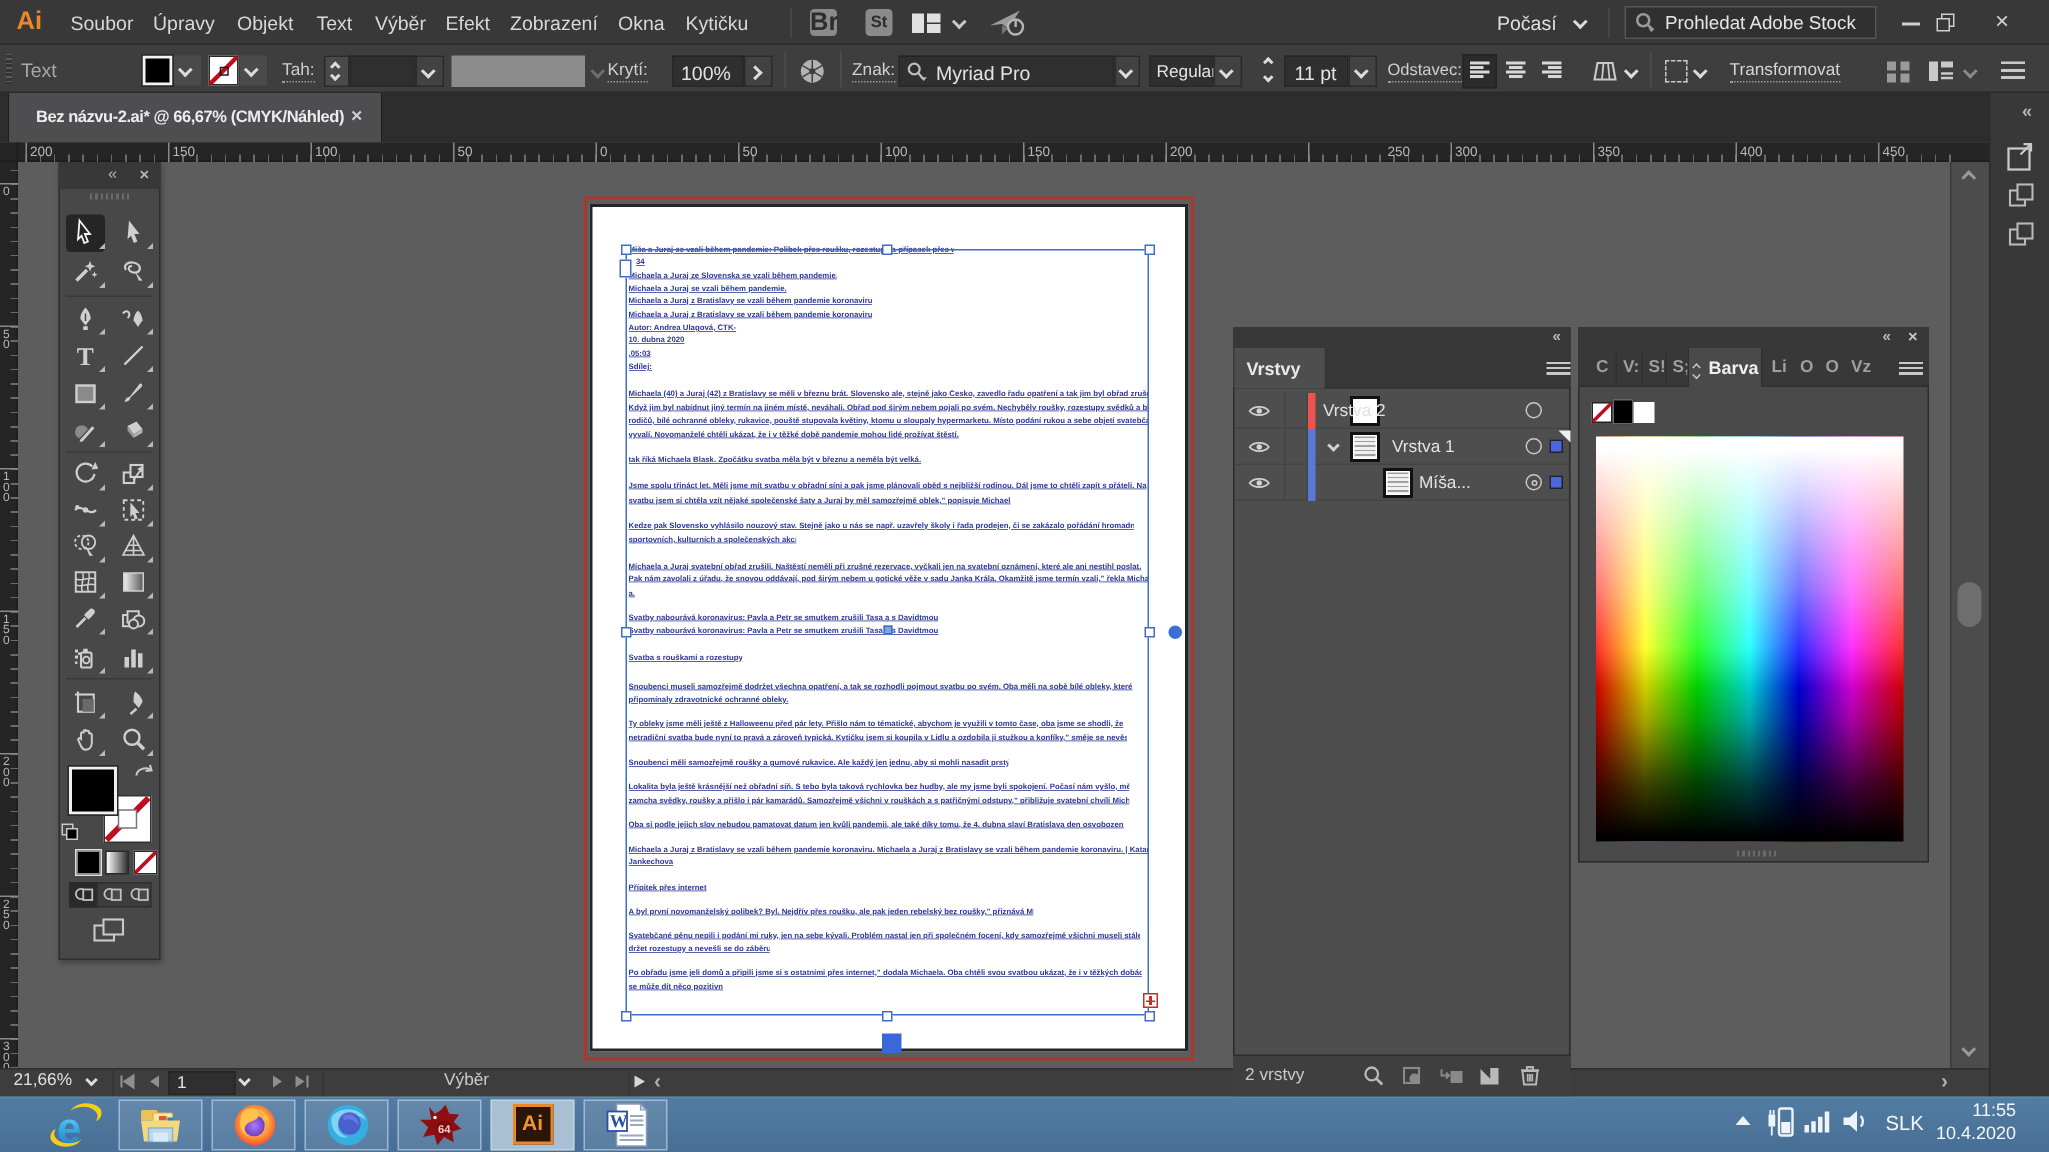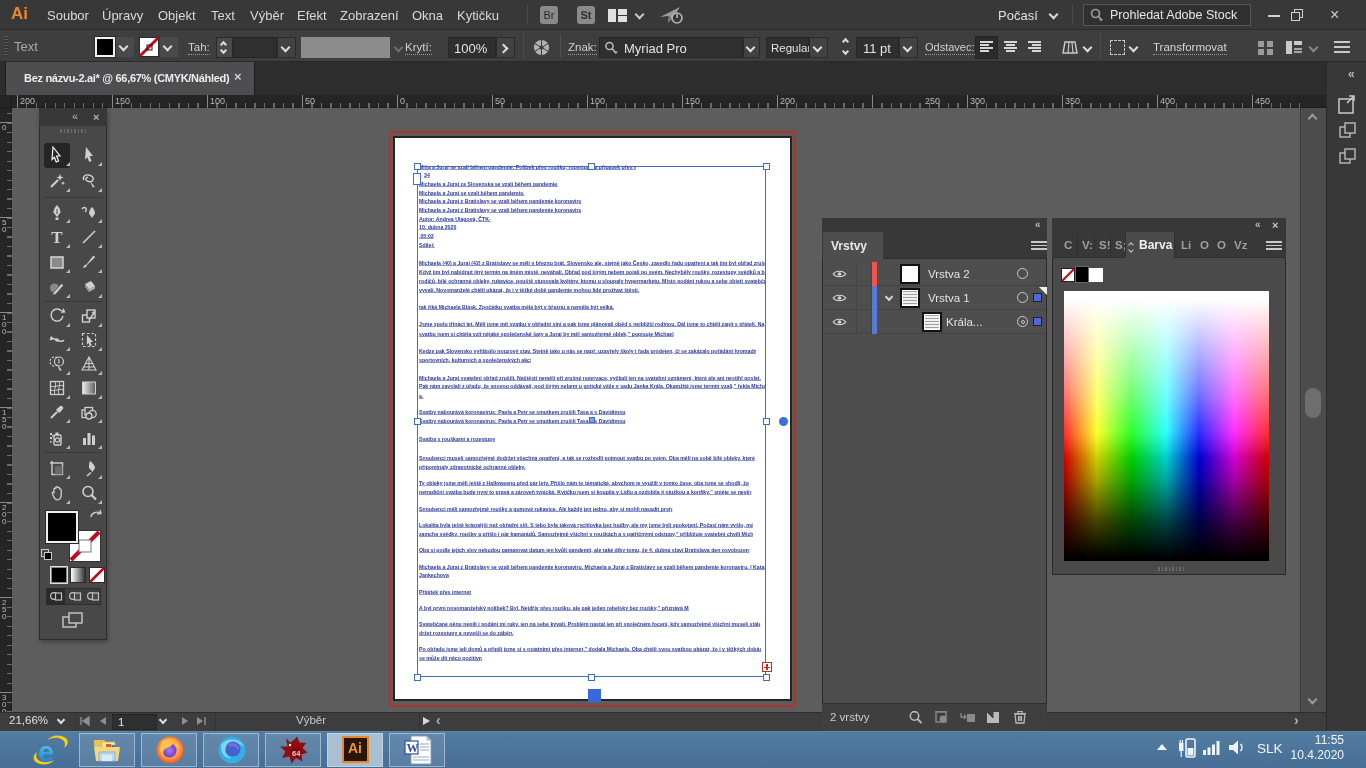--- a/index.html
+++ b/index.html
@@ -20,21 +20,21 @@
 <div class="lbl" style="left:47px;top:8px;color:#d8d8d8">Soubor</div>
 <div class="lbl" style="left:102px;top:8px;color:#d8d8d8">Úpravy</div>
 <div class="lbl" style="left:158px;top:8px;color:#d8d8d8">Objekt</div>
 <div class="lbl" style="left:211px;top:8px;color:#d8d8d8">Text</div>
 <div class="lbl" style="left:250px;top:8px;color:#d8d8d8">Výběr</div>
 <div class="lbl" style="left:297px;top:8px;color:#d8d8d8">Efekt</div>
 <div class="lbl" style="left:340px;top:8px;color:#d8d8d8">Zobrazení</div>
 <div class="lbl" style="left:412px;top:8px;color:#d8d8d8">Okna</div>
 <div class="lbl" style="left:457px;top:8px;color:#d8d8d8">Kytičku</div>
 <div class="a" style="left:527px;top:5px;width:1px;height:20px;background:#4a4a4a"></div>
-<div class="a" style="left:540px;top:6px;width:18px;height:18px;background:#8a8a8a;border-radius:3px;color:#2d2d2d;font-size:11px;font-weight:normal;text-align:center;line-height:18px">Br</div>
+<div class="a" style="left:540px;top:6px;width:18px;height:18px;background:#8a8a8a;border-radius:3px;color:#2d2d2d;font-size:17px;font-weight:bold;text-align:center;line-height:18px">Br</div>
 <div class="a" style="left:577px;top:6px;width:18px;height:18px;background:#8a8a8a;border-radius:3px;color:#2d2d2d;font-size:11px;font-weight:bold;text-align:center;line-height:18px">St</div>
 <div class="a" style="left:608px;top:9px;width:8px;height:13px;background:#e0e0e0"></div>
 <div class="a" style="left:618px;top:9px;width:9px;height:6px;background:#e0e0e0"></div>
 <div class="a" style="left:618px;top:16px;width:9px;height:6px;background:#e0e0e0"></div>
 <div class="chev" style="left:636px;top:11px;border-color:#c9c9c9;border-width:2px"></div>
 <svg style="left:658px;top:5px" width="26" height="20" viewBox="0 0 26 20">
     <path d="M2 12 L22 2 L14 14 L10 11 Z" fill="#9a9a9a"></path>
     <path d="M14 14 l-4 4 l0 -6" fill="#777"></path>
     <circle cx="19" cy="13" r="5" fill="#383838" stroke="#b5b5b5" stroke-width="1.6"></circle>
     <rect x="18.3" y="9" width="1.6" height="4" fill="#b5b5b5"></rect>
@@ -545,21 +545,21 @@
 <div class="a" style="left:1031px;top:241px;width:16px;height:10px;background:repeating-linear-gradient(to bottom,#c9c9c9 0,#c9c9c9 1.6px,transparent 1.6px,transparent 3.6px)"></div>
 <div class="a" style="left:823px;top:262px;width:223px;height:24px;border-bottom:1px solid #444444"></div>
 <svg style="left:832px;top:269px" width="15" height="10" viewBox="0 0 16 11">
     <path d="M1 5.5 C4 1.5 12 1.5 15 5.5 C12 9.5 4 9.5 1 5.5 Z" fill="none" stroke="#d2d2d2" stroke-width="1.3"></path>
     <circle cx="8" cy="5.5" r="2" fill="#d2d2d2"></circle>
   </svg>
 <div class="a" style="left:856px;top:262px;width:1px;height:24px;background:#444444"></div>
 <div class="a" style="left:871px;top:262px;width:1px;height:24px;background:#444444"></div>
 <div class="a" style="left:872px;top:262px;width:5px;height:24px;background:#ef5350"></div>
 <div class="a" style="left:900px;top:264px;width:20px;height:20px;background:#fff;border:2px solid #111"></div>
-<div class="a" style="left:928px;top:268px;color:#e2e2e2;font-size:11.5px">Vrstva 2</div>
+<div class="a" style="left:882px;top:268px;color:#e2e2e2;font-size:11.5px">Vrstva 2</div>
 <div class="a" style="left:1017px;top:268px;width:11px;height:11px;border:1.5px solid #c9c9c9;border-radius:50%"></div>
 <div class="a" style="left:823px;top:286px;width:223px;height:24px;border-bottom:1px solid #444444"></div>
 <svg style="left:832px;top:293px" width="15" height="10" viewBox="0 0 16 11">
     <path d="M1 5.5 C4 1.5 12 1.5 15 5.5 C12 9.5 4 9.5 1 5.5 Z" fill="none" stroke="#d2d2d2" stroke-width="1.3"></path>
     <circle cx="8" cy="5.5" r="2" fill="#d2d2d2"></circle>
   </svg>
 <div class="a" style="left:856px;top:286px;width:1px;height:24px;background:#444444"></div>
 <div class="a" style="left:871px;top:286px;width:1px;height:24px;background:#444444"></div>
 <div class="a" style="left:872px;top:286px;width:5px;height:24px;background:#5a78d6"></div>
 <div class="chev" style="left:886px;top:294px;width:6px;height:6px;border-width:2px;border-color:#d0d0d0"></div>
@@ -573,21 +573,21 @@
 <svg style="left:832px;top:317px" width="15" height="10" viewBox="0 0 16 11">
     <path d="M1 5.5 C4 1.5 12 1.5 15 5.5 C12 9.5 4 9.5 1 5.5 Z" fill="none" stroke="#d2d2d2" stroke-width="1.3"></path>
     <circle cx="8" cy="5.5" r="2" fill="#d2d2d2"></circle>
   </svg>
 <div class="a" style="left:856px;top:310px;width:1px;height:24px;background:#444444"></div>
 <div class="a" style="left:871px;top:310px;width:1px;height:24px;background:#444444"></div>
 <div class="a" style="left:872px;top:310px;width:5px;height:24px;background:#5a78d6"></div>
 <div class="a" style="left:922px;top:312px;width:20px;height:20px;background:#fff;border:2px solid #111">
     <div class="a" style="left:1px;top:1px;width:14px;height:14px;background:repeating-linear-gradient(to bottom,#9f9f9f 0,#9f9f9f 1px,#f0f0f0 1px,#f0f0f0 3px)"></div>
   </div>
-<div class="a" style="left:946px;top:316px;color:#e2e2e2;font-size:11.5px">Krála...</div>
+<div class="a" style="left:946px;top:316px;color:#e2e2e2;font-size:11.5px">Míša...</div>
 <div class="a" style="left:1017px;top:316px;width:11px;height:11px;border:1.5px solid #c9c9c9;border-radius:50%"></div>
 <div class="a" style="left:1020.5px;top:319.5px;width:4px;height:4px;border:1.5px solid #c9c9c9;border-radius:50%"></div>
 <div class="a" style="left:1033px;top:317px;width:9px;height:9px;background:#4d66e0;border:1px solid #222"></div>
 <div class="tri" style="left:1039px;top:287px;border-left:8px solid transparent;border-top:8px solid #efefef"></div>
 <div class="a" style="left:822px;top:703px;width:225px;height:28px;background:#3f3f3f;border-top:1px solid #2f2f2f"></div>
 <div class="a" style="left:830px;top:711px;color:#c9c9c9;font-size:11.5px">2 vrstvy</div>
 <svg style="left:908px;top:710px" width="15" height="15" viewBox="0 0 15 15">
     <circle cx="6.5" cy="6" r="4.2" fill="none" stroke="#b9b9b9" stroke-width="1.5"></circle>
     <line x1="9.5" y1="9" x2="13.5" y2="13" stroke="#b9b9b9" stroke-width="1.8"></line>
   </svg>

